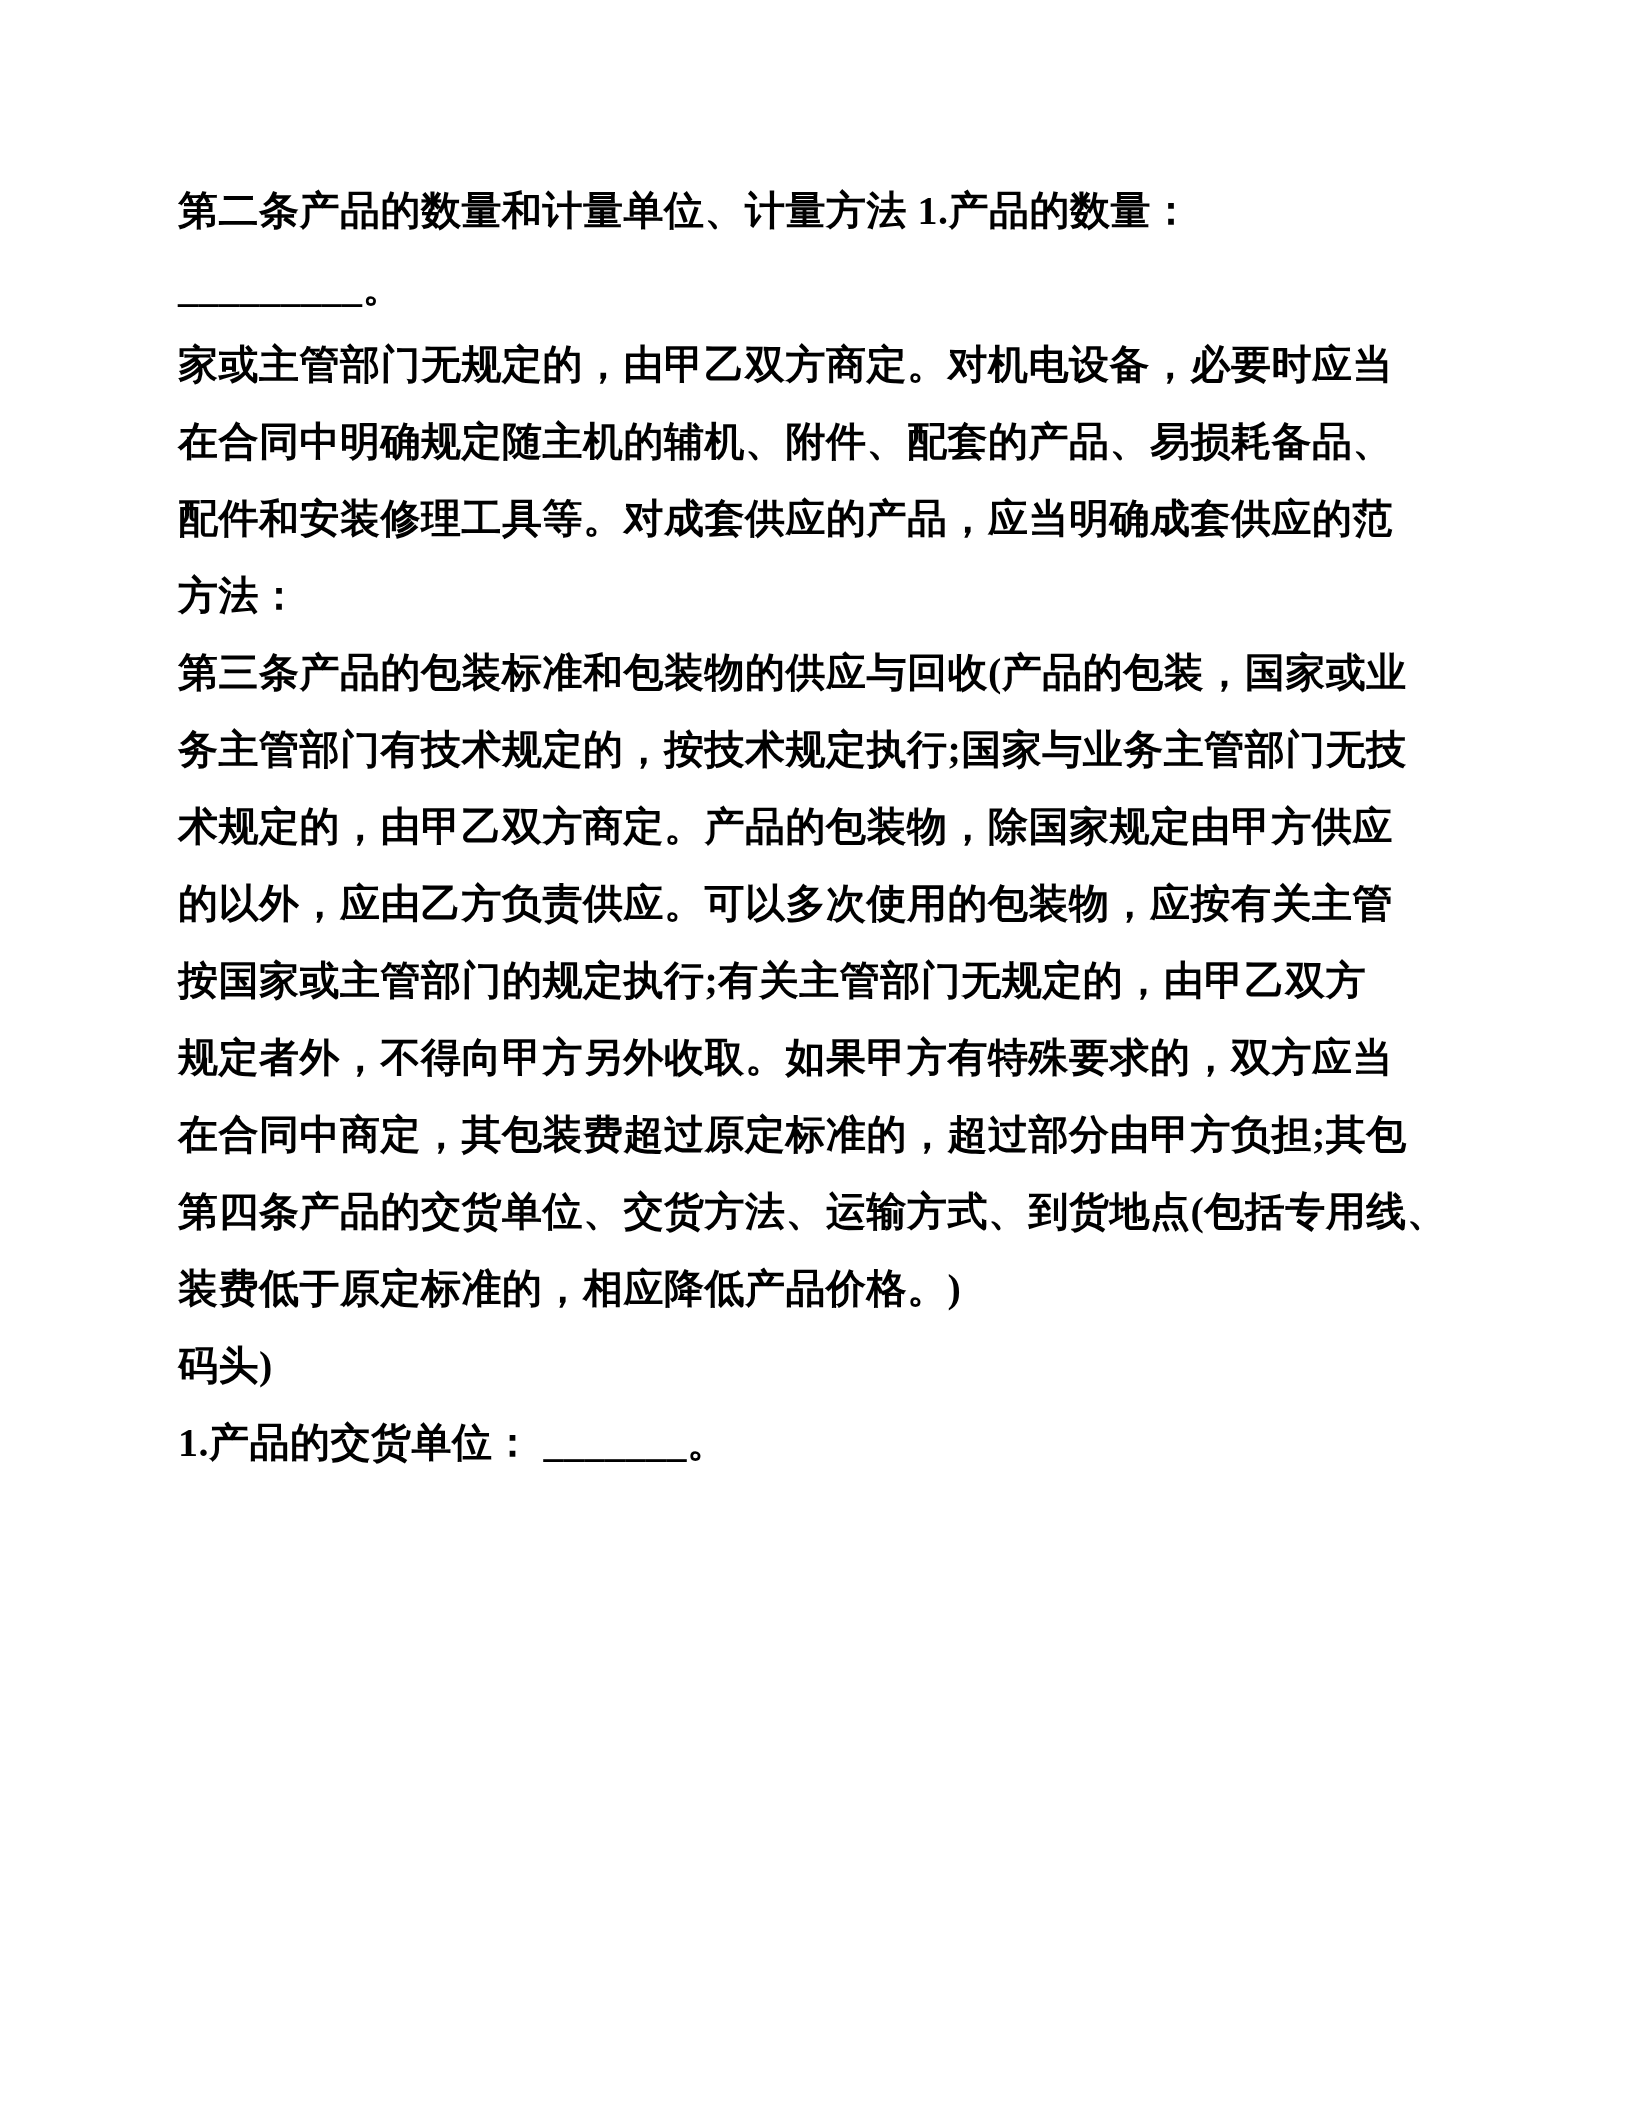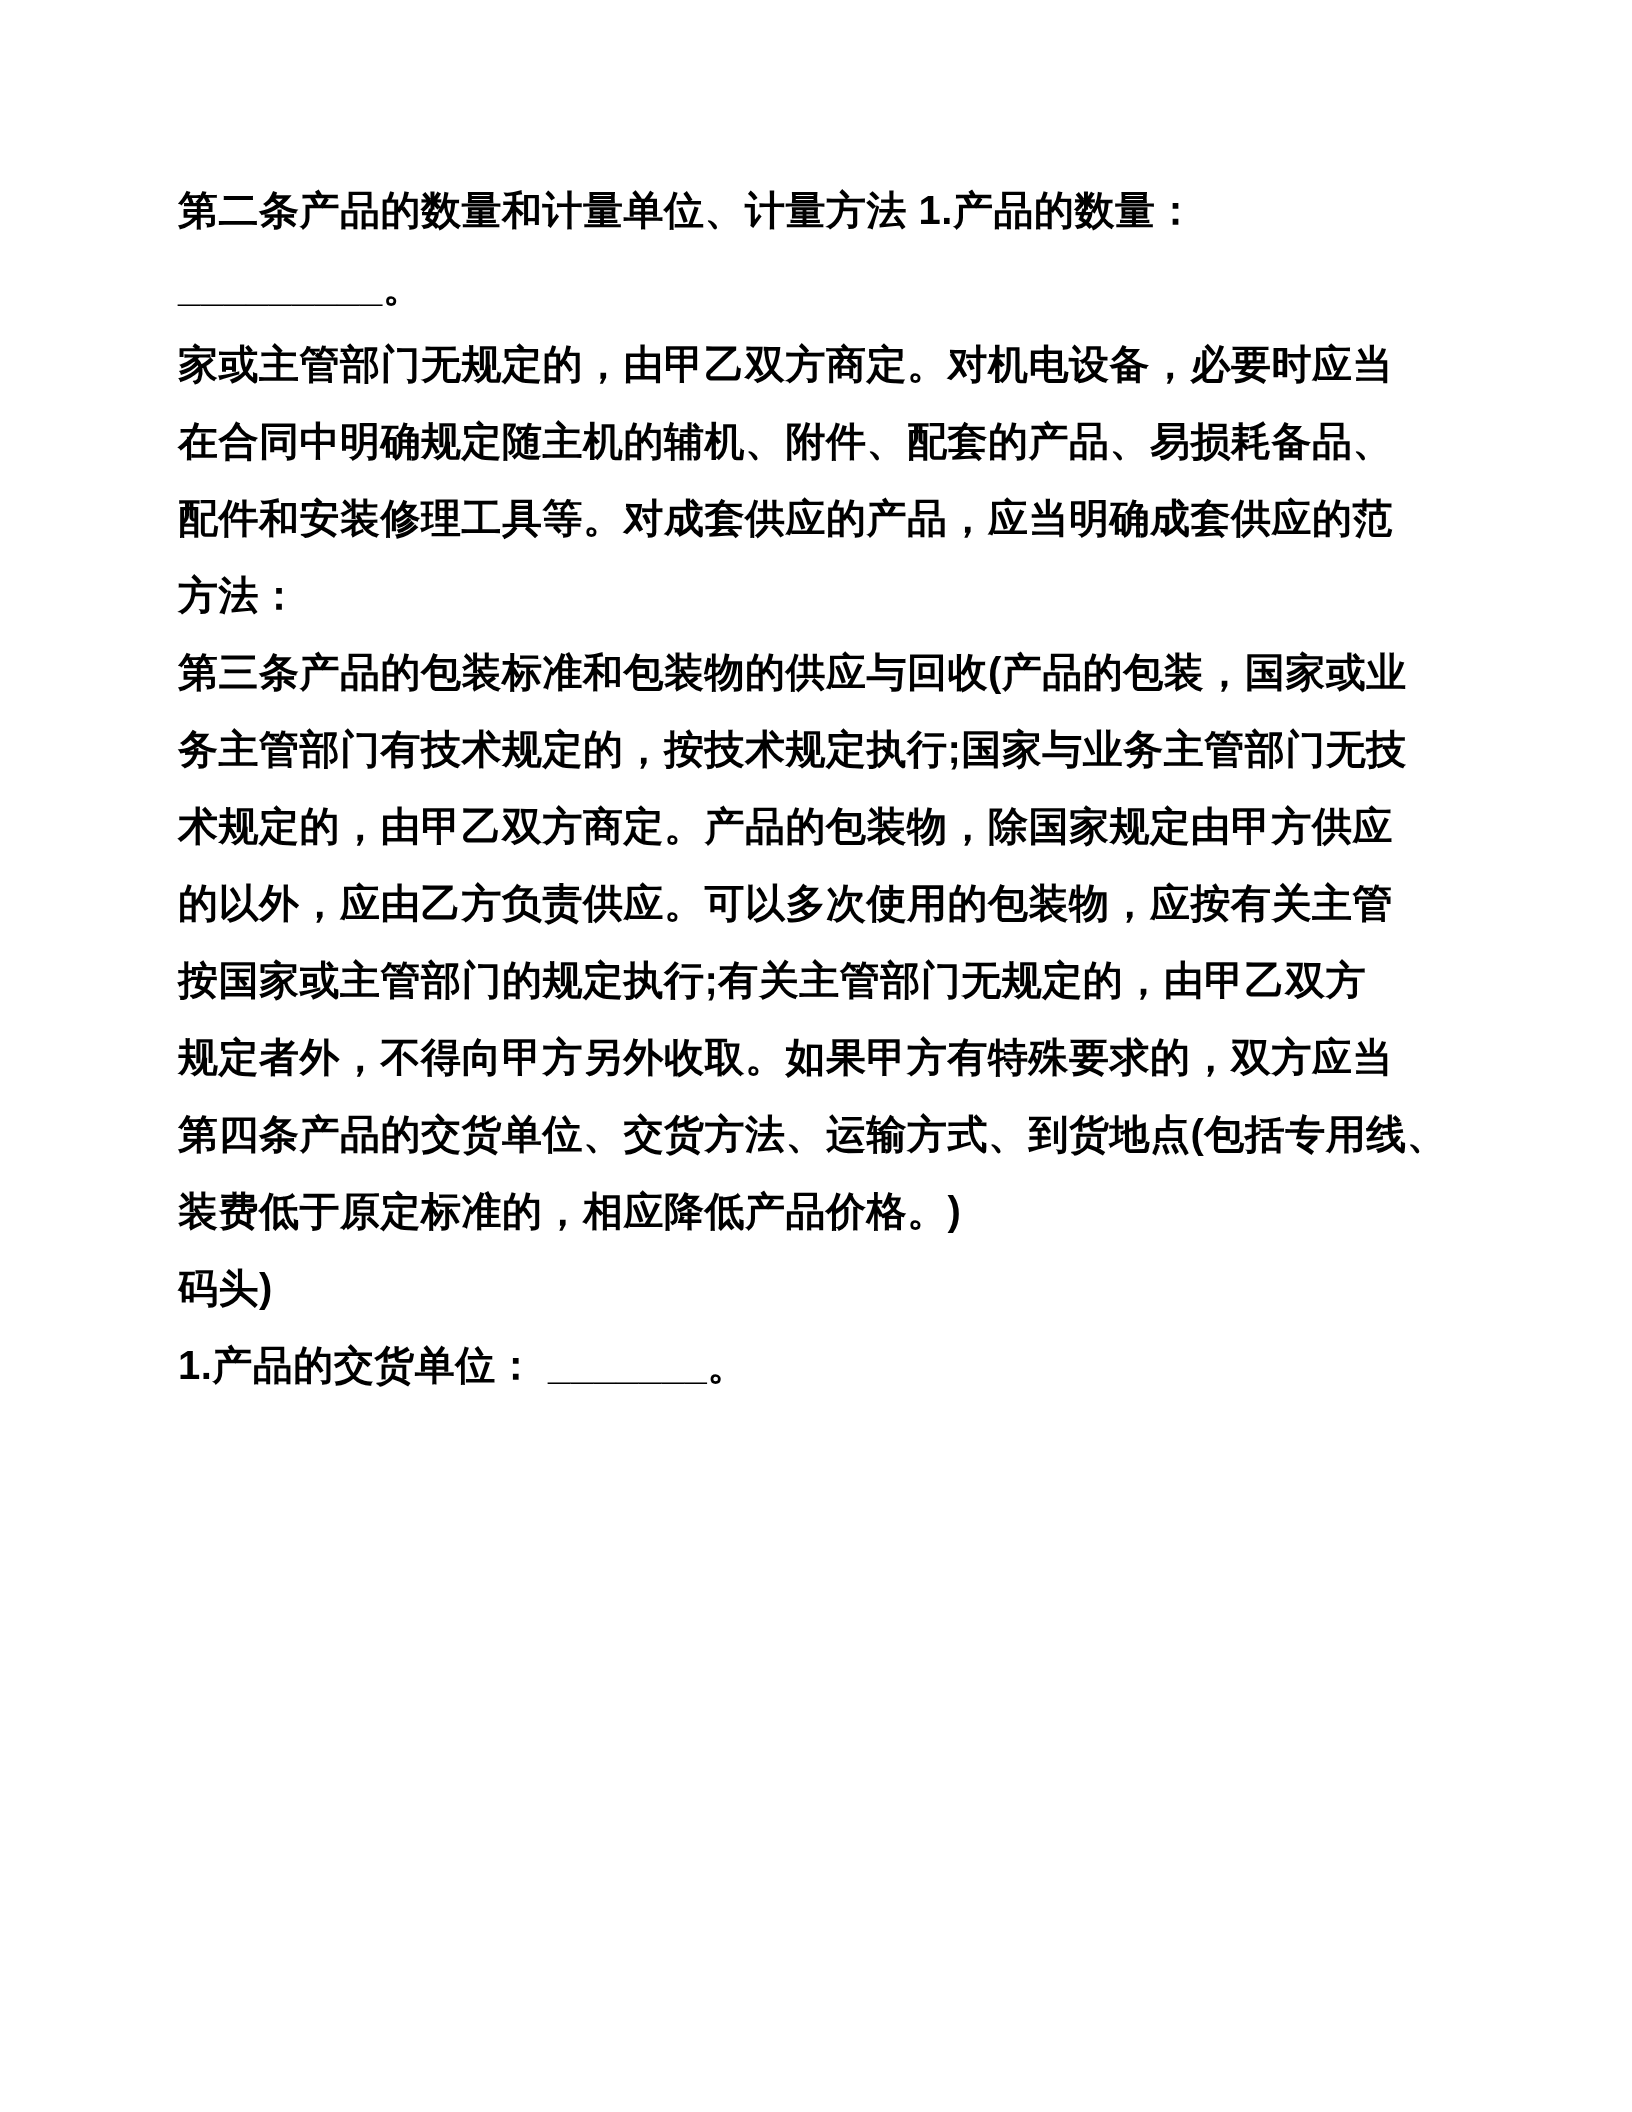--- a/index.html
+++ b/index.html
@@ -23,38 +23,39 @@
   }
   .doc-line {
     display: block;
     height: 77px;
     line-height: 77px;
     font-size: 40px;
     font-weight: 700;
     color: #000000;
     white-space: pre;
     letter-spacing: 0.5px;
-    font-family: Liberation Sans, sans-serif;
+    font-family: Liberation Serif, serif;
   }
 </style>
 </head>
 <body>
 
 <div class="page">
   <div class="doc-body">
     <span class="doc-line">第二条产品的数量和计量单位、计量方法 1.产品的数量：</span>
     <span class="doc-line">_________。</span>
     <span class="doc-line">家或主管部门无规定的，由甲乙双方商定。对机电设备，必要时应当</span>
     <span class="doc-line">在合同中明确规定随主机的辅机、附件、配套的产品、易损耗备品、</span>
     <span class="doc-line">配件和安装修理工具等。对成套供应的产品，应当明确成套供应的范</span>
     <span class="doc-line">方法：</span>
     <span class="doc-line">第三条产品的包装标准和包装物的供应与回收(产品的包装，国家或业</span>
     <span class="doc-line">务主管部门有技术规定的，按技术规定执行;国家与业务主管部门无技</span>
     <span class="doc-line">术规定的，由甲乙双方商定。产品的包装物，除国家规定由甲方供应</span>
     <span class="doc-line">的以外，应由乙方负责供应。可以多次使用的包装物，应按有关主管</span>
     <span class="doc-line">按国家或主管部门的规定执行;有关主管部门无规定的，由甲乙双方</span>
     <span class="doc-line">规定者外，不得向甲方另外收取。如果甲方有特殊要求的，双方应当</span>
+    <span class="doc-line">在合同中商定，其包装费超过原定标准的，超过部分由甲方负担;其包</span>
     <span class="doc-line">第四条产品的交货单位、交货方法、运输方式、到货地点(包括专用线、</span>
     <span class="doc-line">装费低于原定标准的，相应降低产品价格。)</span>
     <span class="doc-line">码头)</span>
     <span class="doc-line">1.产品的交货单位： _______。</span>
   </div>
 </div>
 
 </body></html>

